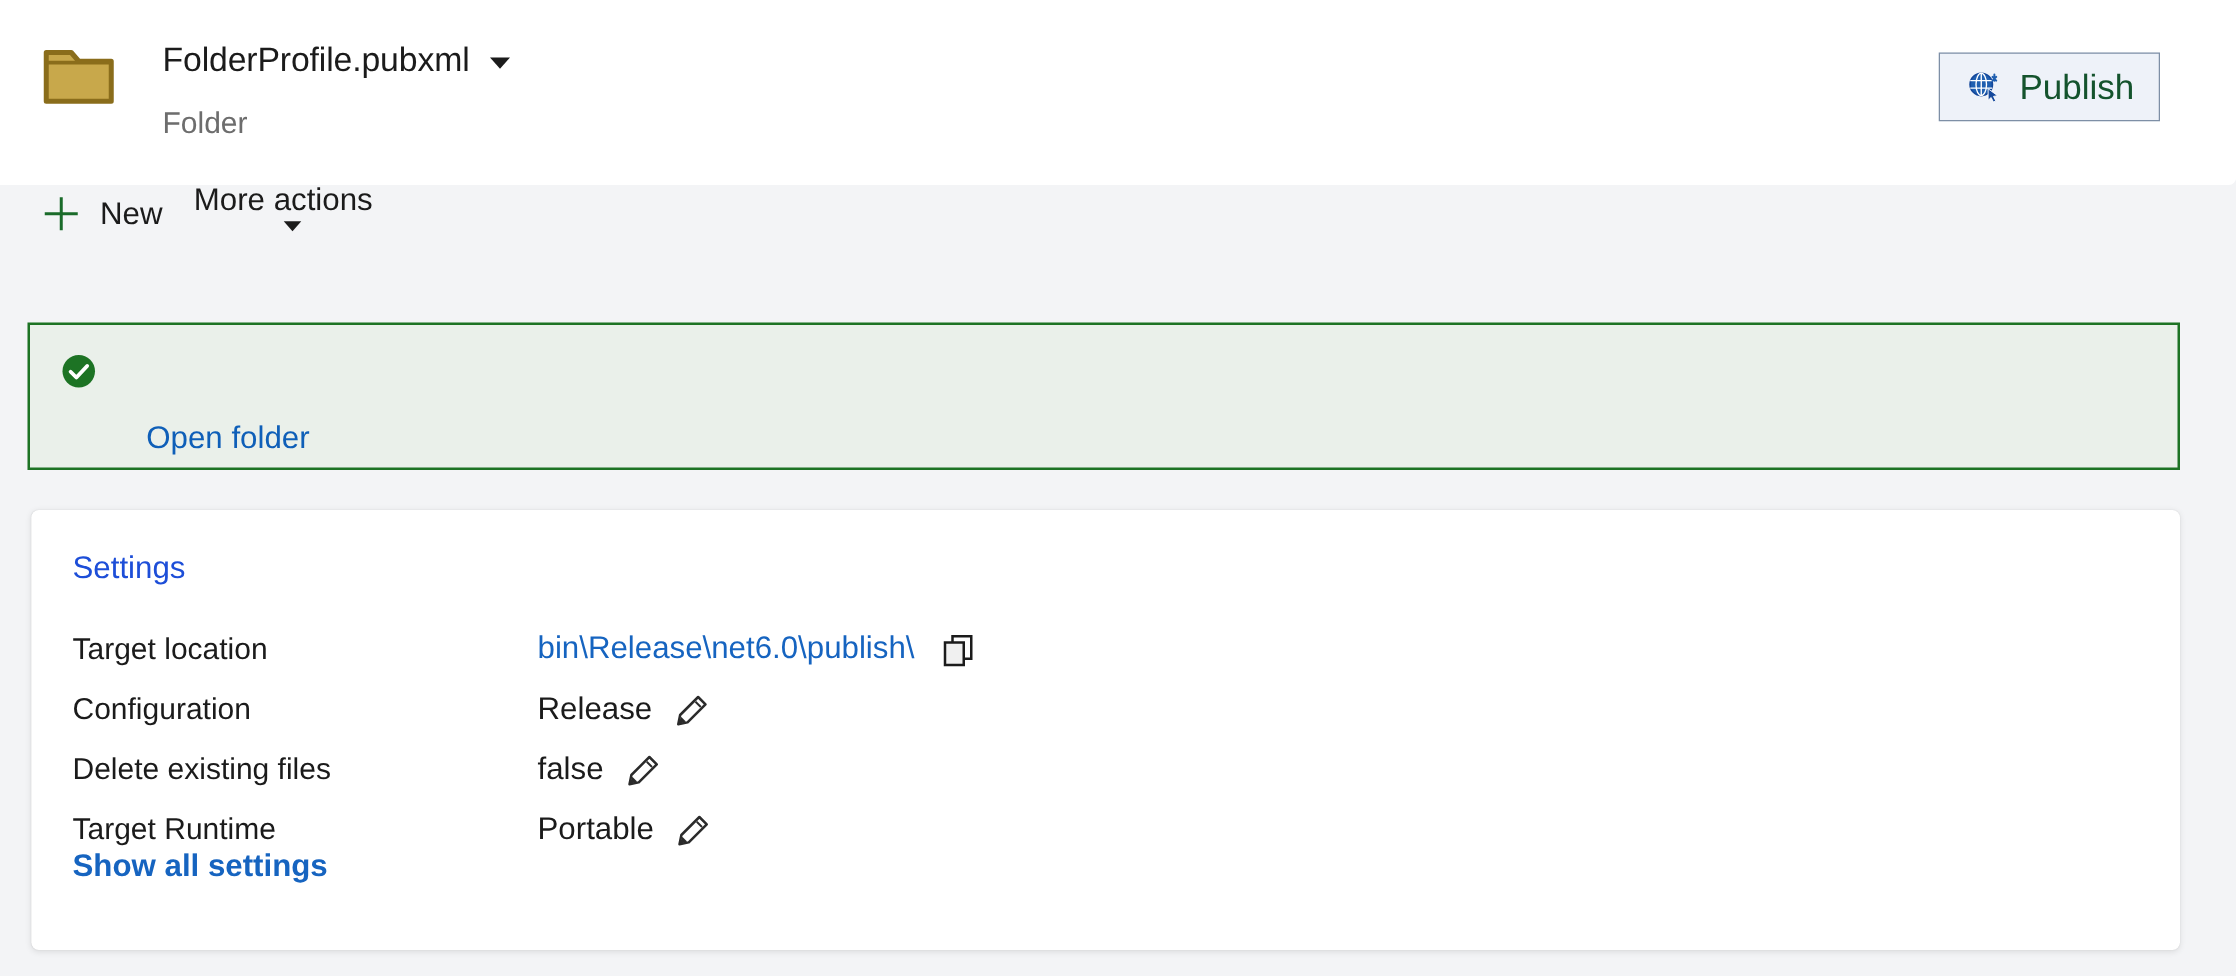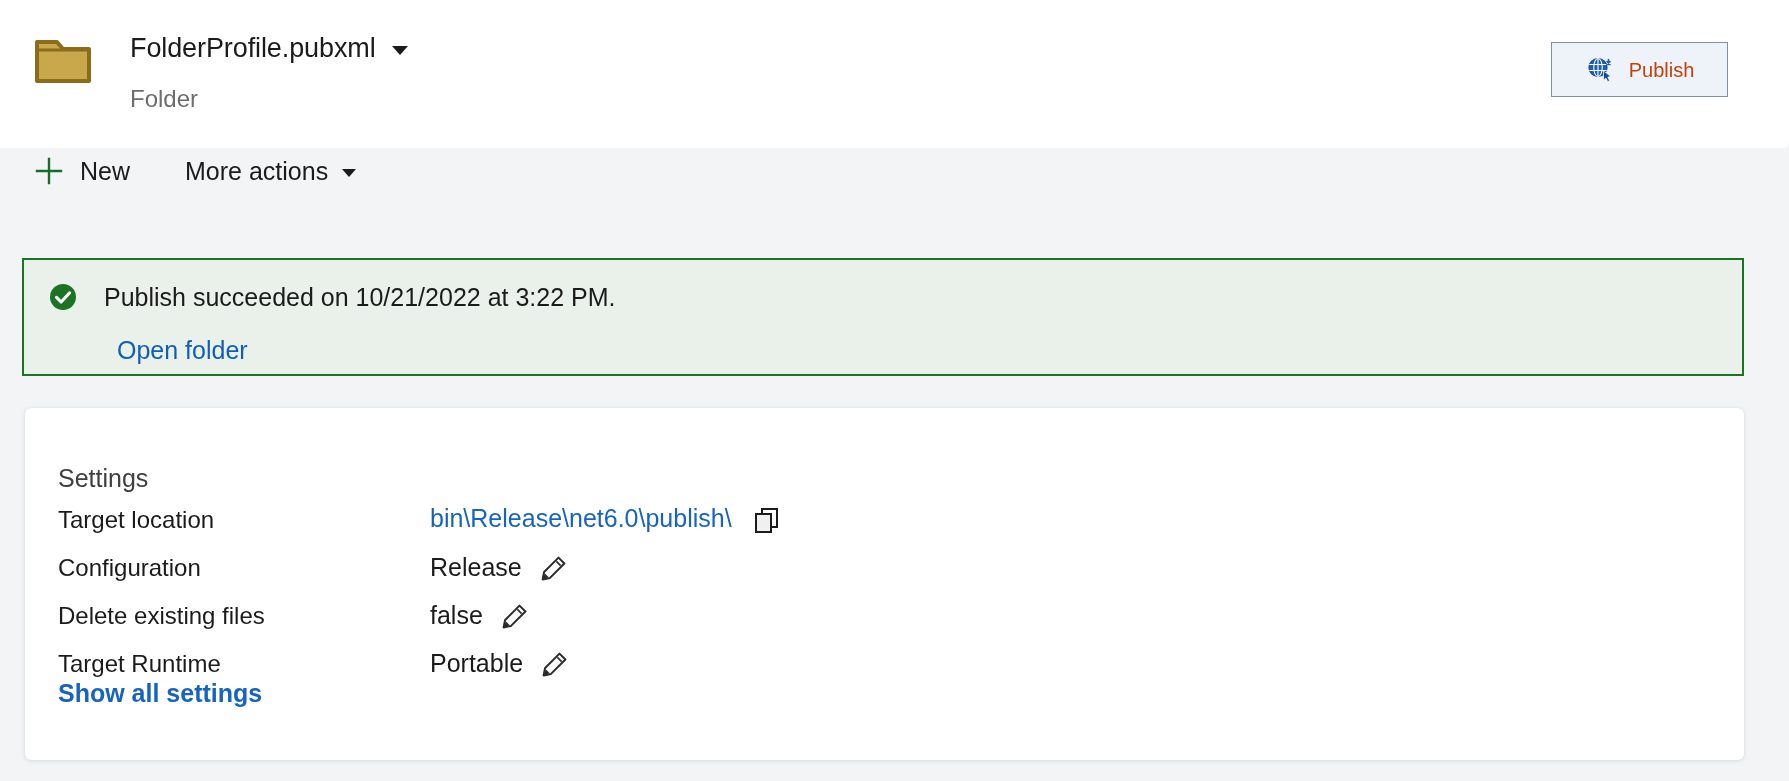--- a/index.html
+++ b/index.html
@@ -41,37 +41,37 @@
     font-size: 24px; color: #6d6d6d; margin-top: 17px; line-height: 1;
   }
   .publish-button {
     position: absolute; right: 61px; top: 42px;
     width: 177px; height: 55px;
     background: #eef2f9;
     border: 1.5px solid #7e8fa6;
     display: flex; align-items: center; justify-content: center;
     cursor: pointer; gap: 14px;
   }
-  .publish-button-label { font-size: 20px; color: #c2410c; line-height: 1; }
+  .publish-button-label { font-size: 28px; color: #14532d; line-height: 1; }
   .globe-icon { width: 30px; height: 30px; flex: 0 0 auto; }
 
   
   .toolbar {
     position: absolute; left: 0; top: 148px;
     width: 1789px; height: 96px;
     display: flex; 
   }
   .toolbar-item {
     display: flex; align-items: center;
     cursor: pointer; height: 46px;
   }
   .toolbar-new { margin-left: 34px; }
   .plus-icon { width: 30px; height: 30px; flex: 0 0 auto; }
   .toolbar-new-label { font-size: 25px; color: #1b1b1b; margin-left: 16px; line-height: 1; }
-  .toolbar-more { margin-left: 55px; }
+  .toolbar-more { margin-left: 25px; flex-direction: column; }
   .toolbar-more-label { font-size: 25px; color: #1b1b1b; line-height: 1; }
   .chevron-small {
     width: 0; height: 0; margin-left: 14px; margin-top: 4px;
     border-left: 7px solid transparent;
     border-right: 7px solid transparent;
     border-top: 8px solid #1b1b1b;
   }
 
   
   .banner {
@@ -96,21 +96,21 @@
   
   .settings-card {
     position: absolute; left: 25px; top: 408px;
     width: 1719px; height: 352px;
     background: #ffffff;
     border-radius: 6px;
     box-shadow: 0 1px 5px rgba(0,0,0,0.10), 0 0 1px rgba(0,0,0,0.12);
   }
   .settings-title {
     position: absolute; left: 33px; top: 34px;
-    font-size: 25px; color: #404040; line-height: 1; margin-top: 24px;
+    font-size: 25px; color: #1d4ed8; line-height: 1;
   }
   .settings-rows { position: absolute; left: 33px; top: 88px; width: 1000px; }
   .settings-row {
     display: flex; align-items: center;
     height: 48px;
   }
   .setting-label {
     width: 372px; flex: 0 0 auto;
     font-size: 24px; color: #1b1b1b; line-height: 1;
   }
@@ -172,21 +172,20 @@
       <span class="chevron-small"></span>
     </div>
   </div>
 
   <div class="banner">
     <div class="banner-row">
       <svg class="check-icon" viewBox="0 0 30 30">
         <circle cx="15" cy="15" r="13" fill="#1d7324"></circle>
         <path d="M8.5 15.4 l4.6 4.6 l8.6 -9.2" fill="none" stroke="#ffffff" stroke-width="3.1" stroke-linecap="round" stroke-linejoin="round"></path>
       </svg>
-      <span class="banner-message">Publish succeeded on 10/21/2022 at 3:22 PM.</span>
     </div>
     <span class="banner-link">Open folder</span>
   </div>
 
   <div class="settings-card">
     <div class="settings-title">Settings</div>
 
     <div class="settings-rows">
 
       <div class="settings-row">

